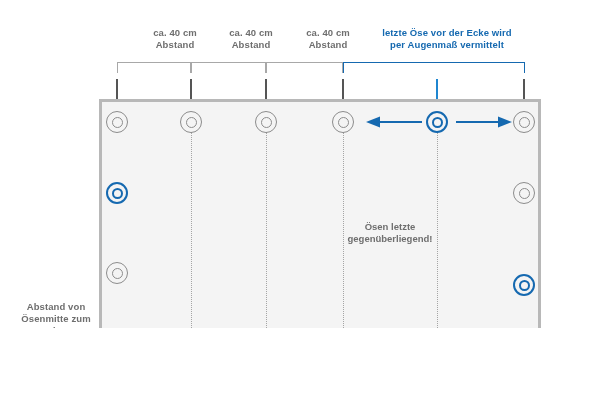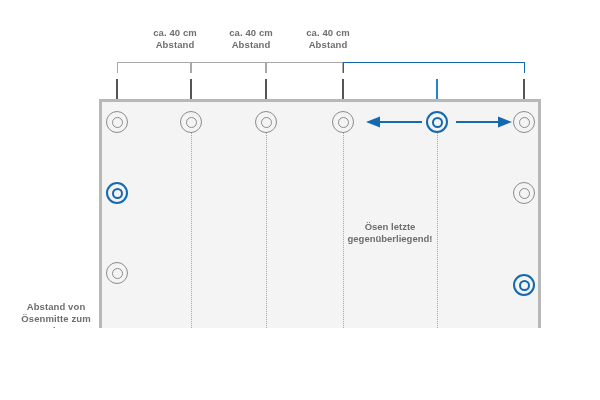--- a/index.html
+++ b/index.html
@@ -125,20 +125,22 @@
 <body>
 
 <div id="stage">
 
   <div class="label" style="left:135px; top:27px; width:80px;">ca. 40 cm
 Abstand</div>
   <div class="label" style="left:211px; top:27px; width:80px;">ca. 40 cm
 Abstand</div>
   <div class="label" style="left:288px; top:27px; width:80px;">ca. 40 cm
 Abstand</div>
+  <div class="label blue" style="left:362px; top:27px; width:170px;">letzte Öse vor der Ecke wird
+per Augenmaß vermittelt</div>
 
   <div class="bracket" style="left:117px; top:62px; width:74px;"></div>
   <div class="bracket" style="left:191px; top:62px; width:75px;"></div>
   <div class="bracket" style="left:266px; top:62px; width:77px;"></div>
   <div class="bracket blue" style="left:343px; top:62px; width:182px;"></div>
 
   <div class="tick" style="left:116px; top:79px; height:22px;"></div>
   <div class="tick" style="left:190px; top:79px; height:22px;"></div>
   <div class="tick" style="left:265px; top:79px; height:22px;"></div>
   <div class="tick" style="left:342px; top:79px; height:22px;"></div>

